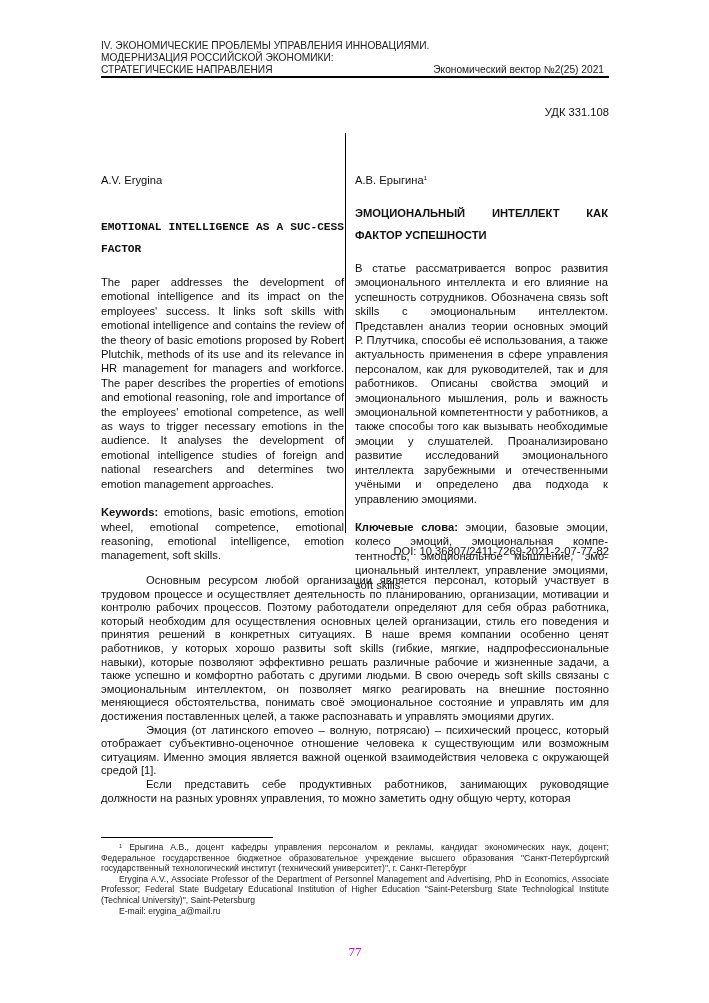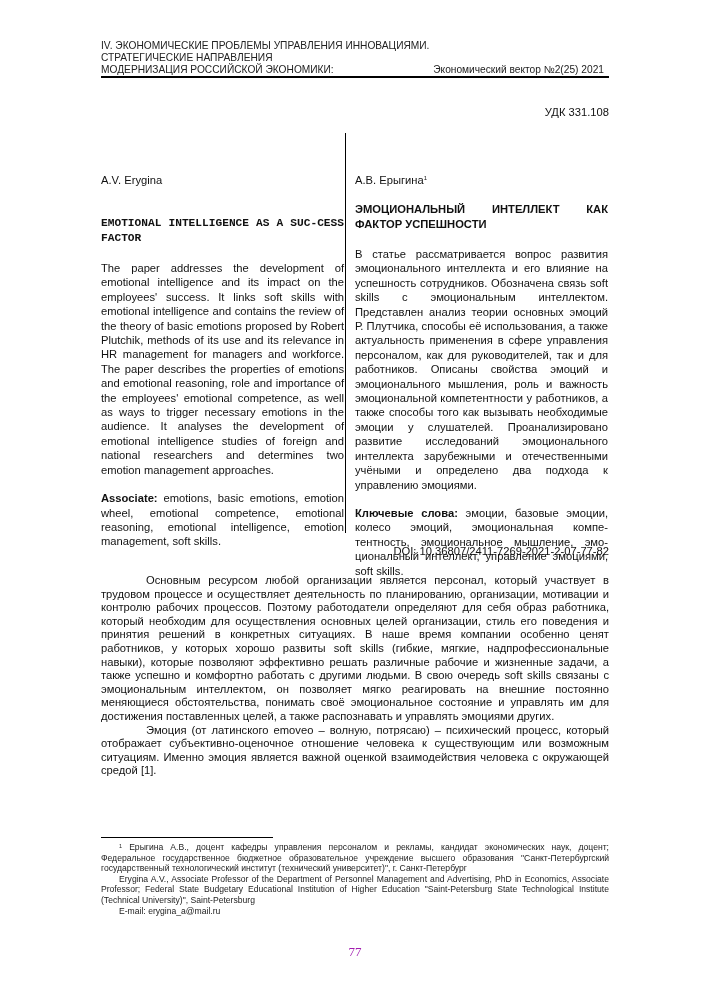--- a/index.html
+++ b/index.html
@@ -13,21 +13,21 @@
 
   .udk { position: absolute; left: 101px; top: 106px; width: 508px; text-align: right; font-size: 11.2px; }
 
   .col { position: absolute; top: 133px; font-size: 11.2px; line-height: 14.4px; margin-top: 39px; }
   .col-left { left: 101px; width: 243px; }
   .col-right { left: 355px; width: 253px; }
   .divider { position: absolute; left: 345px; top: 133px; width: 1px; height: 400px; background: #000; }
 
   .author { margin: 1px 0 0 0; height: 14px; }
   .author sup { font-size: 6px; vertical-align: top; position: relative; top: -2px; }
-  .title { font-weight: bold; text-align: justify; margin: 0; line-height: 15px; }
+  .title { font-weight: bold; text-align: justify; margin: 0; line-height: 22px; }
   .col-left .title { margin-top: 29px; font-family: Liberation Mono, monospace; }
   .col-right .title { margin-top: 15px; }
   .abstract { text-align: justify; margin: 13px 0 0 0; hyphens: manual; }
   .col-left .abstract { margin-top: 15px; }
   .col-right .abstract { margin-top: 15px; }
   .keywords { text-align: justify; margin: 14px 0 0 0; }
   .keywords b { font-weight: bold; }
 
   .doi { position: absolute; left: 101px; top: 545px; width: 508px; text-align: right; font-size: 11.2px; }
 
@@ -41,49 +41,50 @@
 
   .page-number { position: absolute; left: 101px; top: 944px; width: 508px; text-align: center; font-family: "Liberation Serif", serif; font-size: 13px; color: #a21caf; }
 </style>
 </head>
 <body>
 
 <div class="page">
 
   <div class="running-head">
     <span class="sect">IV. ЭКОНОМИЧЕСКИЕ ПРОБЛЕМЫ УПРАВЛЕНИЯ ИННОВАЦИЯМИ.</span>
+    <span class="sect">МОДЕРНИЗАЦИЯ РОССИЙСКОЙ ЭКОНОМИКИ:</span>
     <span class="sect">СТРАТЕГИЧЕСКИЕ НАПРАВЛЕНИЯ</span>
-    <span class="sect">МОДЕРНИЗАЦИЯ РОССИЙСКОЙ ЭКОНОМИКИ:</span>
     <span class="journal">Экономический вектор №2(25) 2021</span>
   </div>
   <div class="head-rule"></div>
 
   <div class="udk">УДК 331.108</div>
 
   <div class="col col-left">
     <p class="author">A.V. Erygina</p>
     <p class="title">EMOTIONAL INTELLIGENCE AS A SUC-CESS FACTOR</p>
     <p class="abstract">The paper addresses the development of emotional intelligence and its impact on the employees' success. It links soft skills with emotional intelligence and contains the re­view of the theory of basic emotions pro­posed by Robert Plutchik, methods of its use and its relevance in HR management for managers and workforce. The paper de­scribes the properties of emotions and emo­tional reasoning, role and importance of the employees' emotional competence, as well as ways to trigger necessary emotions in the audience. It analyses the development of emotional intelligence studies of foreign and national researchers and determines two emotion management approaches.</p>
-    <p class="keywords"><b>Associate:</b><span> emotions, basic emotions, emo­tion wheel, emotional competence, emotion­al reasoning, emotional intelligence, emotion management, soft skills.</span></p>
+    <p class="keywords"><b>Keywords:</b><span> emotions, basic emotions, emo­tion wheel, emotional competence, emotion­al reasoning, emotional intelligence, emotion management, soft skills.</span></p>
   </div>
 
   <div class="divider"></div>
 
   <div class="col col-right">
     <p class="author"><span>А.В. Ерыгина</span><sup>1</sup></p>
     <p class="title">ЭМОЦИОНАЛЬНЫЙ ИНТЕЛЛЕКТ КАК ФАКТОР УСПЕШНОСТИ</p>
     <p class="abstract">В статье рассматривается вопрос развития эмоционального интеллекта и его влияние на успешность сотрудников. Обозначена связь soft skills с эмоциональным интеллек­том. Представлен анализ теории основных эмоций Р. Плутчика, способы её использо­вания, а также актуальность применения в сфере управления персоналом, как для ру­ководителей, так и для работников. Описа­ны свойства эмоций и эмоционального мышления, роль и важность эмоциональ­ной компетентности у работников, а также способы того как вызывать необходимые эмоции у слушателей. Проанализировано развитие исследований эмоционального интеллекта зарубежными и отечественны­ми учёными и определено два подхода к управлению эмоциями.</p>
     <p class="keywords"><b>Ключевые слова:</b><span> эмоции, базовые эмо­ции, колесо эмоций, эмоциональная компе­тентность, эмоциональное мышление, эмо­циональный интеллект, управление эмоци­ями, soft skills.</span></p>
   </div>
 
   <div class="doi">DOI: 10.36807/2411-7269-2021-2-07-77-82</div>
 
   <div class="body-text">
     <p>Основным ресурсом любой организации является персонал, который участвует в трудовом процессе и осуществляет деятельность по планированию, организации, моти­вации и контролю рабочих процессов. Поэтому работодатели определяют для себя образ работника, который необходим для осуществления основных целей организации, стиль его поведения и принятия решений в конкретных ситуациях. В наше время компании осо­бенно ценят работников, у которых хорошо развиты soft skills (гибкие, мягкие, надпрофес­сиональные навыки), которые позволяют эффективно решать различные рабочие и жиз­ненные задачи, а также успешно и комфортно работать с другими людьми. В свою оче­редь soft skills связаны с эмоциональным интеллектом, он позволяет мягко реагировать на внешние постоянно меняющиеся обстоятельства, понимать своё эмоциональное со­стояние и управлять им для достижения поставленных целей, а также распознавать и управлять эмоциями других.</p>
     <p>Эмоция (от латинского emoveo – волную, потрясаю) – психический процесс, кото­рый отображает субъективно-оценочное отношение человека к существующим или воз­можным ситуациям. Именно эмоция является важной оценкой взаимодействия человека с окружающей средой [1].</p>
+    <p>Если представить себе продуктивных работников, занимающих руководящие должности на разных уровнях управления, то можно заметить одну общую черту, которая</p>
   </div>
 
   <div class="fn-rule"></div>
   <div class="footnotes">
     <p><sup>1</sup><span> Ерыгина А.В., доцент кафедры управления персоналом и рекламы, кандидат экономических наук, доцент; Федеральное государственное бюджетное образовательное учреждение высшего образования "Санкт-Петербургский государственный технологический институт (технический университет)", г. Санкт-Петербург</span></p>
     <p>Erygina A.V., Associate Professor of the Department of Personnel Management and Advertising, PhD in Econom­ics, Associate Professor; Federal State Budgetary Educational Institution of Higher Education "Saint-Petersburg State Technological Institute (Technical University)", Saint-Petersburg</p>
     <p>E-mail: erygina_a@mail.ru</p>
   </div>
 
   <div class="page-number">77</div>

